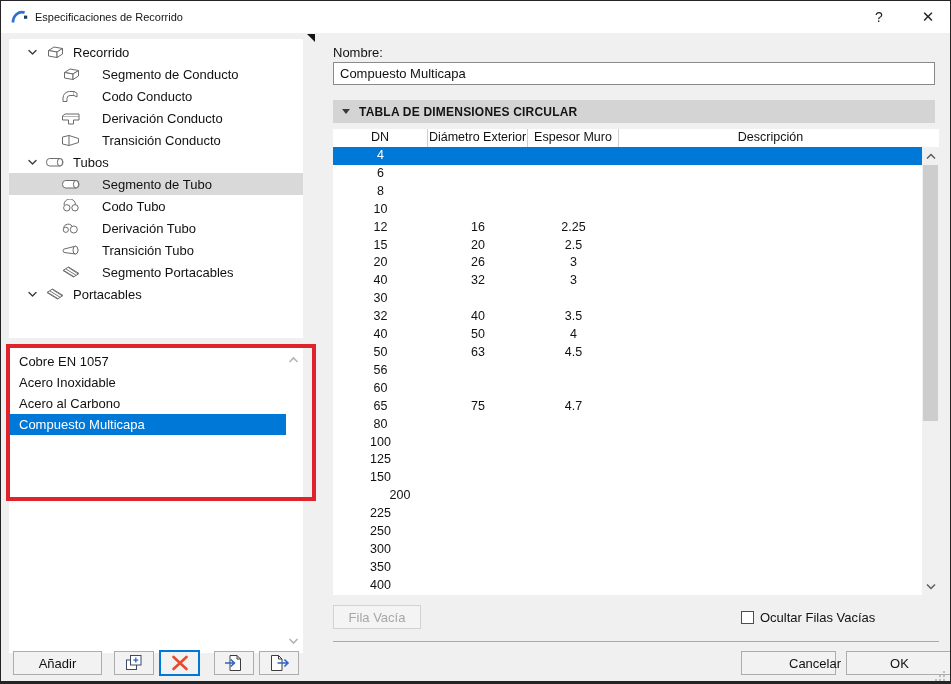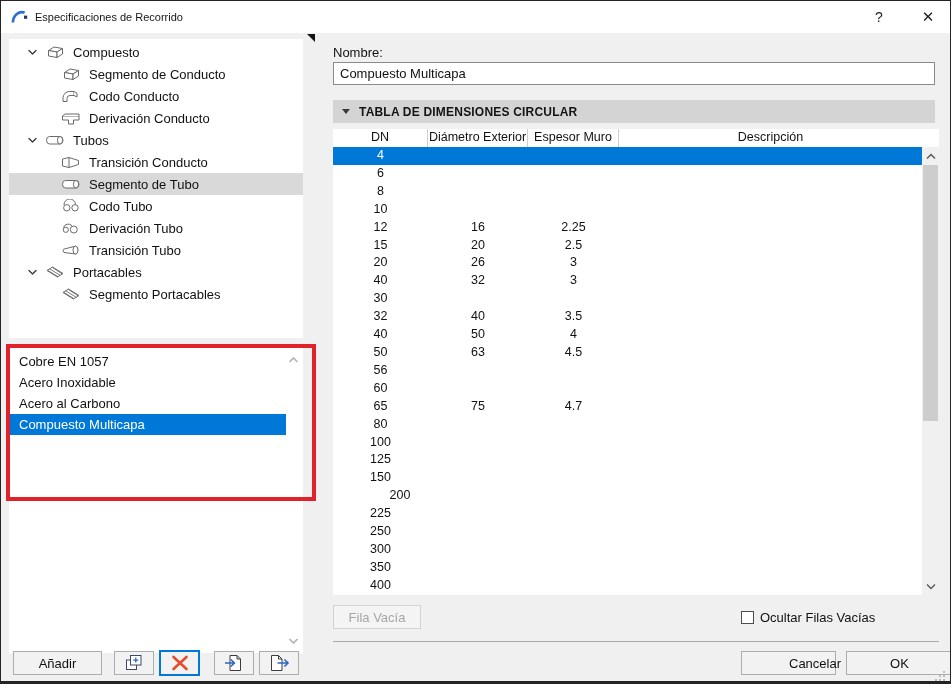--- a/index.html
+++ b/index.html
@@ -14,21 +14,21 @@
   .tb-help{left:860px;width:36px;}
   .tb-close{left:908px;width:38px;font-size:15px;}
   
   .tree-panel{position:absolute;left:8px;top:38px;width:294px;height:299px;background:#fff;padding-top:2px;overflow:hidden;}
   .tree-row{position:relative;height:22px;display:flex;align-items:center;font-size:13px;color:#111;white-space:nowrap;}
   .tree-row.sel{background:#d9d9d9;}
   .tree-row .chev{width:22px;display:inline-flex;justify-content:center;align-items:center;flex:0 0 22px;}
   .tree-row .ticon{width:24px;display:inline-flex;justify-content:center;align-items:center;flex:0 0 24px;}
   .tree-row .tlabel{margin-left:6px;}
   .pad0{padding-left:12px;}
-  .pad1{padding-left:50px;}
+  .pad1{padding-left:50px;gap:13px;}
   
   .splitter-arrow{position:absolute;left:306px;top:33px;width:0;height:0;
     border-right:8px solid #141414;border-bottom:8px solid transparent;}
   
   .listbox{position:absolute;left:8px;top:347px;width:294px;height:305px;background:#fff;padding-top:3px;overflow:hidden;}
   .list-item{height:21px;line-height:21px;padding-left:10px;font-size:13px;color:#111;width:calc(100% - 17px);white-space:nowrap;}
   .list-item.sel{background:#0078d7;color:#fff;}
   .lb-chev{position:absolute;right:3px;width:14px;height:10px;display:flex;justify-content:center;}
   .lb-up{top:8px;}
   .lb-down{bottom:6px;}
@@ -99,21 +99,21 @@
         </span>
         <span class="ticon">
           <svg width="22" height="15" viewBox="0 0 22 15">
             <g fill="#fff" stroke="#6b6b6b" stroke-width="1" stroke-linejoin="round">
               <path d="M4.5 5.5 L10 2 L18.5 3.5 L13 7 Z"></path>
               <path d="M4.5 5.5 L13 7 L13 12.5 L4.5 11 Z"></path>
               <path d="M13 7 L18.5 3.5 L18.5 9 L13 12.5 Z"></path>
             </g>
           </svg>
         </span>
-        <span class="tlabel">Compuesto</span>
+        <span class="tlabel">Recorrido</span>
       </div>
       <div class="tree-row pad1">
         <span class="ticon">
           <svg width="22" height="15" viewBox="0 0 22 15">
             <g fill="#fff" stroke="#6b6b6b" stroke-width="1" stroke-linejoin="round">
               <path d="M4.5 5.5 L10 2 L18.5 3.5 L13 7 Z"></path>
               <path d="M4.5 5.5 L13 7 L13 12.5 L4.5 11 Z"></path>
               <path d="M13 7 L18.5 3.5 L18.5 9 L13 12.5 Z"></path>
             </g>
           </svg>
@@ -134,48 +134,48 @@
       <div class="tree-row pad1">
         <span class="ticon">
           <svg width="22" height="15" viewBox="0 0 22 15">
             <g fill="#fff" stroke="#6b6b6b" stroke-width="1" stroke-linejoin="round">
               <path d="M2.5 5 L19 5 L19 9 L13.5 9 L13.5 13 L8.5 13 L8.5 9 L2.5 9 Z"></path>
               <path d="M2.5 5 L5 3 L19 3 L19 5"></path>
             </g>
           </svg>
         </span>
         <span class="tlabel">Derivación Conducto</span>
+      </div>
+      <div class="tree-row pad1">
+        <span class="ticon">
+          <svg width="22" height="15" viewBox="0 0 22 15">
+            <g fill="#fff" stroke="#6b6b6b" stroke-width="1" stroke-linejoin="round">
+              <path d="M2.5 4 L9 2.5 L18.5 5.5 L18.5 9.5 L9 12.5 L2.5 11 Z"></path>
+              <path d="M9 2.5 L9 12.5" fill="none"></path>
+            </g>
+          </svg>
+        </span>
+        <span class="tlabel">Transición Conducto</span>
       </div>
       <div class="tree-row pad0">
         <span class="chev">
           <svg width="11" height="11" viewBox="0 0 11 11">
             <path d="M2 3.5 L5.5 7 L9 3.5" fill="none" stroke="#3c3c3c" stroke-width="1.4" stroke-linecap="round" stroke-linejoin="round"></path>
           </svg>
         </span>
         <span class="ticon">
           <svg width="22" height="15" viewBox="0 0 22 15">
             <g fill="#fff" stroke="#6b6b6b" stroke-width="1" stroke-linejoin="round">
               <path d="M5.5 3.5 L16 3.5 A3 3.75 0 0 1 16 11 L5.5 11 A3 3.75 0 0 1 5.5 3.5 Z"></path>
               <ellipse cx="16" cy="7.25" rx="2.6" ry="3.75"></ellipse>
             </g>
           </svg>
         </span>
         <span class="tlabel">Tubos</span>
       </div>
-      <div class="tree-row pad1">
-        <span class="ticon">
-          <svg width="22" height="15" viewBox="0 0 22 15">
-            <g fill="#fff" stroke="#6b6b6b" stroke-width="1" stroke-linejoin="round">
-              <path d="M2.5 4 L9 2.5 L18.5 5.5 L18.5 9.5 L9 12.5 L2.5 11 Z"></path>
-              <path d="M9 2.5 L9 12.5" fill="none"></path>
-            </g>
-          </svg>
-        </span>
-        <span class="tlabel">Transición Conducto</span>
-      </div>
       <div class="tree-row sel pad1">
         <span class="ticon">
           <svg width="22" height="15" viewBox="0 0 22 15">
             <g fill="#fff" stroke="#6b6b6b" stroke-width="1" stroke-linejoin="round">
               <path d="M5.5 3.5 L16 3.5 A3 3.75 0 0 1 16 11 L5.5 11 A3 3.75 0 0 1 5.5 3.5 Z"></path>
               <ellipse cx="16" cy="7.25" rx="2.6" ry="3.75"></ellipse>
             </g>
           </svg>
         </span>
         <span class="tlabel">Segmento de Tubo</span>
@@ -207,47 +207,47 @@
       <div class="tree-row pad1">
         <span class="ticon">
           <svg width="22" height="15" viewBox="0 0 22 15">
             <g fill="#fff" stroke="#6b6b6b" stroke-width="1" stroke-linejoin="round">
               <path d="M5 5.8 L15.5 3.2 A3 4 0 0 1 15.5 11 L5 9.6 A1.9 1.9 0 0 1 5 5.8 Z"></path>
               <ellipse cx="15.5" cy="7.1" rx="2.5" ry="3.9"></ellipse>
             </g>
           </svg>
         </span>
         <span class="tlabel">Transición Tubo</span>
+      </div>
+      <div class="tree-row pad1">
+        <span class="ticon">
+          <svg width="22" height="15" viewBox="0 0 22 15">
+            <g fill="#fff" stroke="#6b6b6b" stroke-width="1" stroke-linejoin="round">
+              <path d="M3 5.5 L8.5 2 L19 8.5 L13.5 12 Z"></path>
+              <path d="M5.8 3.9 L16.2 10.3 M8.3 2.4 L18 8.8 M3.6 5.3 L14 11.7" fill="none" stroke-width="0.9"></path>
+            </g>
+          </svg>
+        </span>
+        <span class="tlabel">Segmento Portacables</span>
       </div>
       <div class="tree-row pad0">
         <span class="chev">
           <svg width="11" height="11" viewBox="0 0 11 11">
             <path d="M2 3.5 L5.5 7 L9 3.5" fill="none" stroke="#3c3c3c" stroke-width="1.4" stroke-linecap="round" stroke-linejoin="round"></path>
           </svg>
         </span>
         <span class="ticon">
           <svg width="22" height="15" viewBox="0 0 22 15">
             <g fill="#fff" stroke="#6b6b6b" stroke-width="1" stroke-linejoin="round">
               <path d="M3 5.5 L8.5 2 L19 8.5 L13.5 12 Z"></path>
               <path d="M5.8 3.9 L16.2 10.3 M8.3 2.4 L18 8.8 M3.6 5.3 L14 11.7" fill="none" stroke-width="0.9"></path>
             </g>
           </svg>
         </span>
         <span class="tlabel">Portacables</span>
-      </div>
-      <div class="tree-row pad1">
-        <span class="ticon">
-          <svg width="22" height="15" viewBox="0 0 22 15">
-            <g fill="#fff" stroke="#6b6b6b" stroke-width="1" stroke-linejoin="round">
-              <path d="M3 5.5 L8.5 2 L19 8.5 L13.5 12 Z"></path>
-              <path d="M5.8 3.9 L16.2 10.3 M8.3 2.4 L18 8.8 M3.6 5.3 L14 11.7" fill="none" stroke-width="0.9"></path>
-            </g>
-          </svg>
-        </span>
-        <span class="tlabel">Segmento Portacables</span>
       </div>
     </div>
 
   <div class="splitter-arrow"></div>
 
   <div class="listbox" id="materials">
     <span class="lb-chev lb-up">
       <svg width="11" height="8" viewBox="0 0 11 8">
           <path d="M1.5 6 L5.5 2 L9.5 6" fill="none" stroke="#b4b4b4" stroke-width="1.6"></path>
         </svg>

